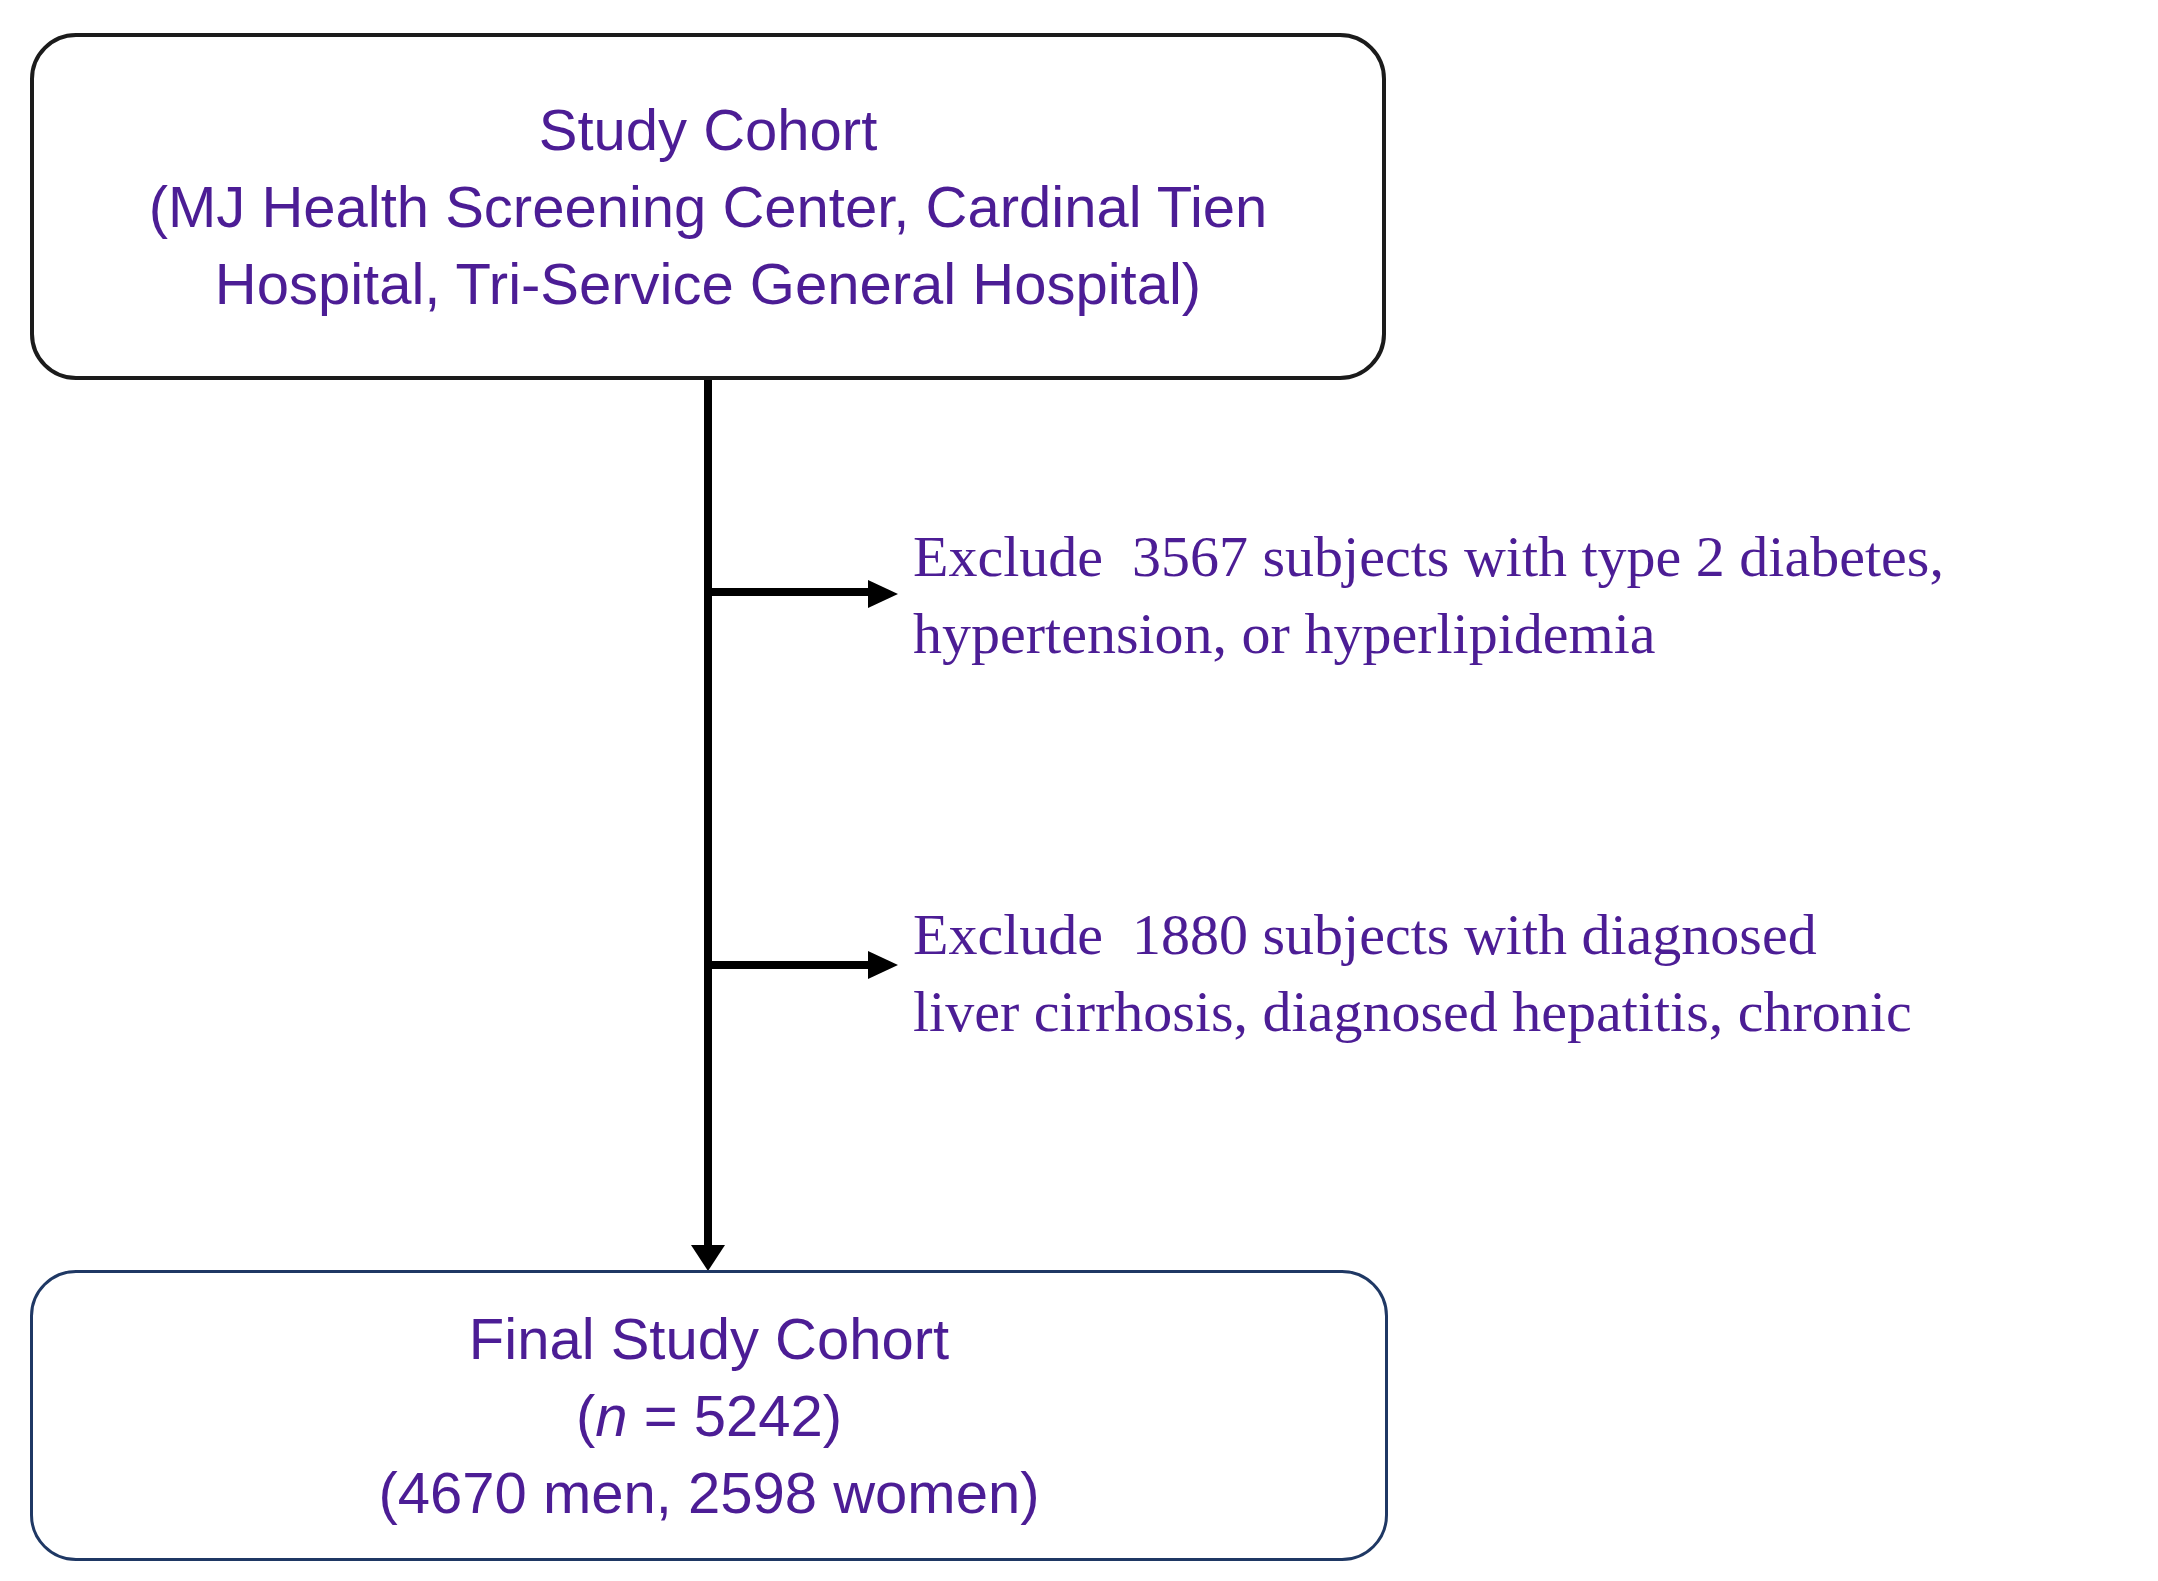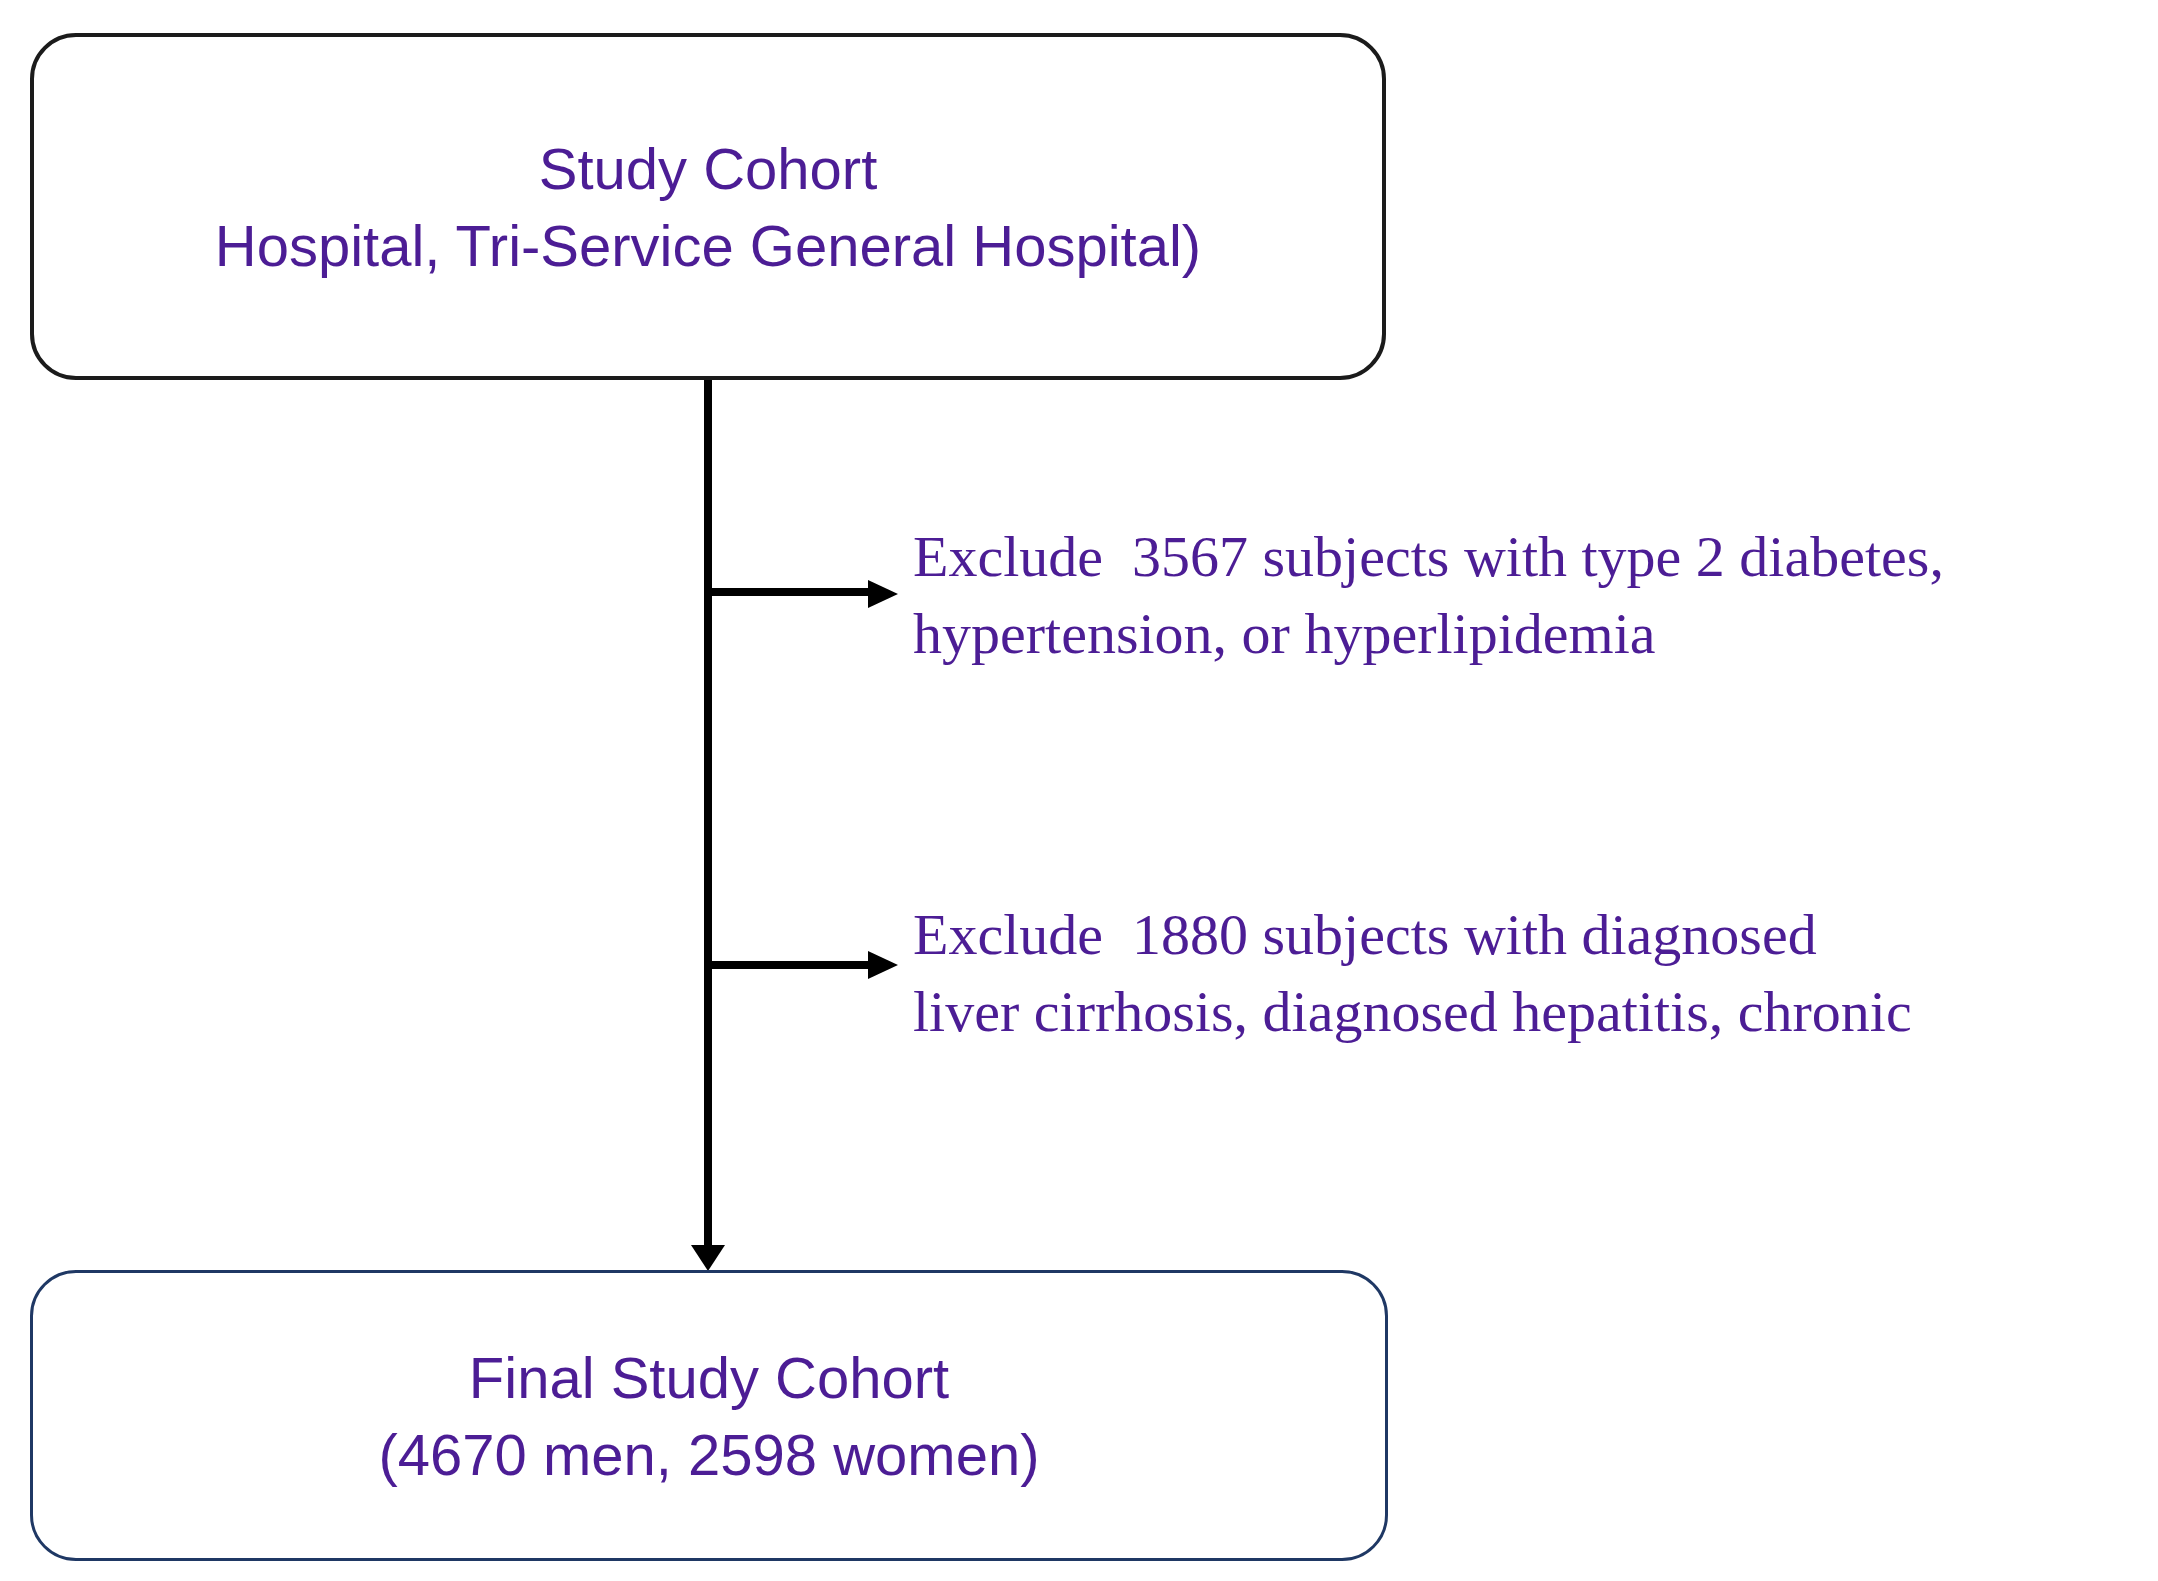--- a/index.html
+++ b/index.html
@@ -96,20 +96,21 @@
   .arrowhead-r1 { top: 580px; }
   .arrowhead-r2 { top: 951px; }
 </style>
 </head>
 <body>
 
 <div class="canvas">
 
   <div class="flowbox box-top">
     <div class="textline">Study Cohort</div>
+    <div class="textline">(MJ Health Screening Center, Cardinal Tien</div>
     <div class="textline">Hospital, Tri-Service General Hospital)</div>
   </div>
 
   <div class="line-v"></div>
   <div class="arrowhead-down"></div>
 
   <div class="line-h line-h1"></div>
   <div class="arrowhead-right arrowhead-r1"></div>
   <div class="excl-block excl-1">
     <div class="textline">Exclude  3567 subjects with type 2 diabetes,</div>
@@ -118,16 +119,17 @@
 
   <div class="line-h line-h2"></div>
   <div class="arrowhead-right arrowhead-r2"></div>
   <div class="excl-block excl-2">
     <div class="textline">Exclude  1880 subjects with diagnosed</div>
     <div class="textline">liver cirrhosis, diagnosed hepatitis, chronic</div>
   </div>
 
   <div class="flowbox box-bottom">
     <div class="textline">Final Study Cohort</div>
+    <div class="textline"><span>(</span><span class="var-n">n</span><span> = 5242)</span></div>
     <div class="textline">(4670 men, 2598 women)</div>
   </div>
 
 </div>
 
 </body></html>

